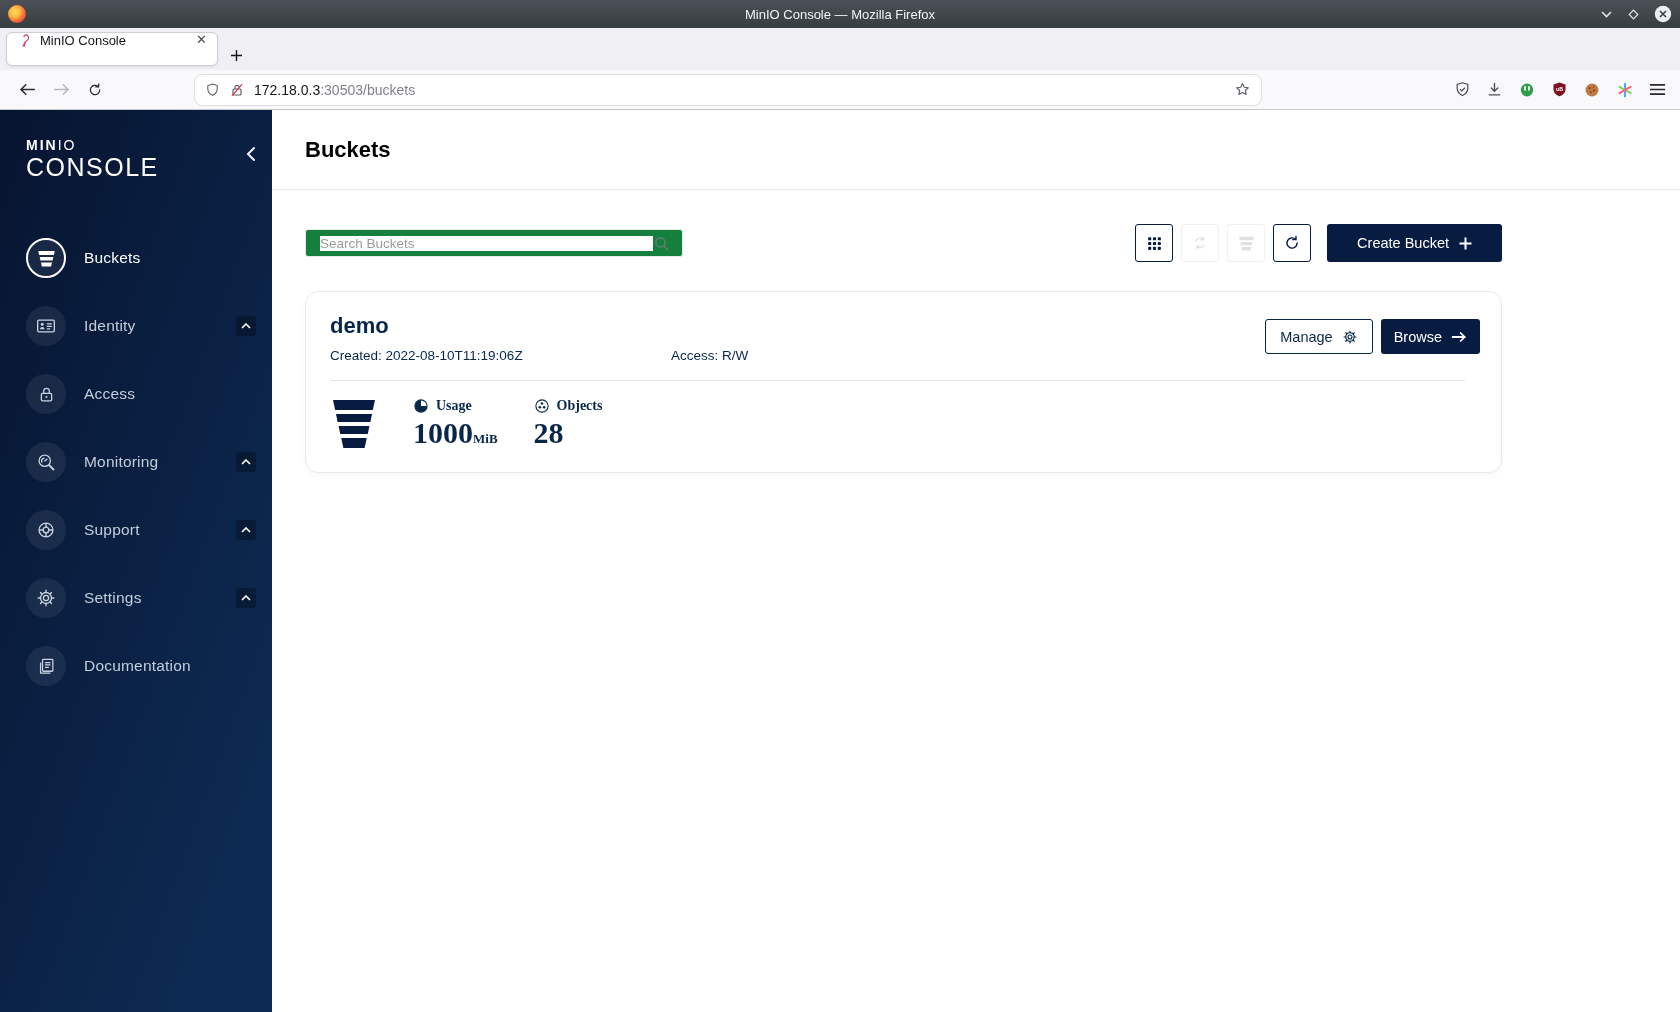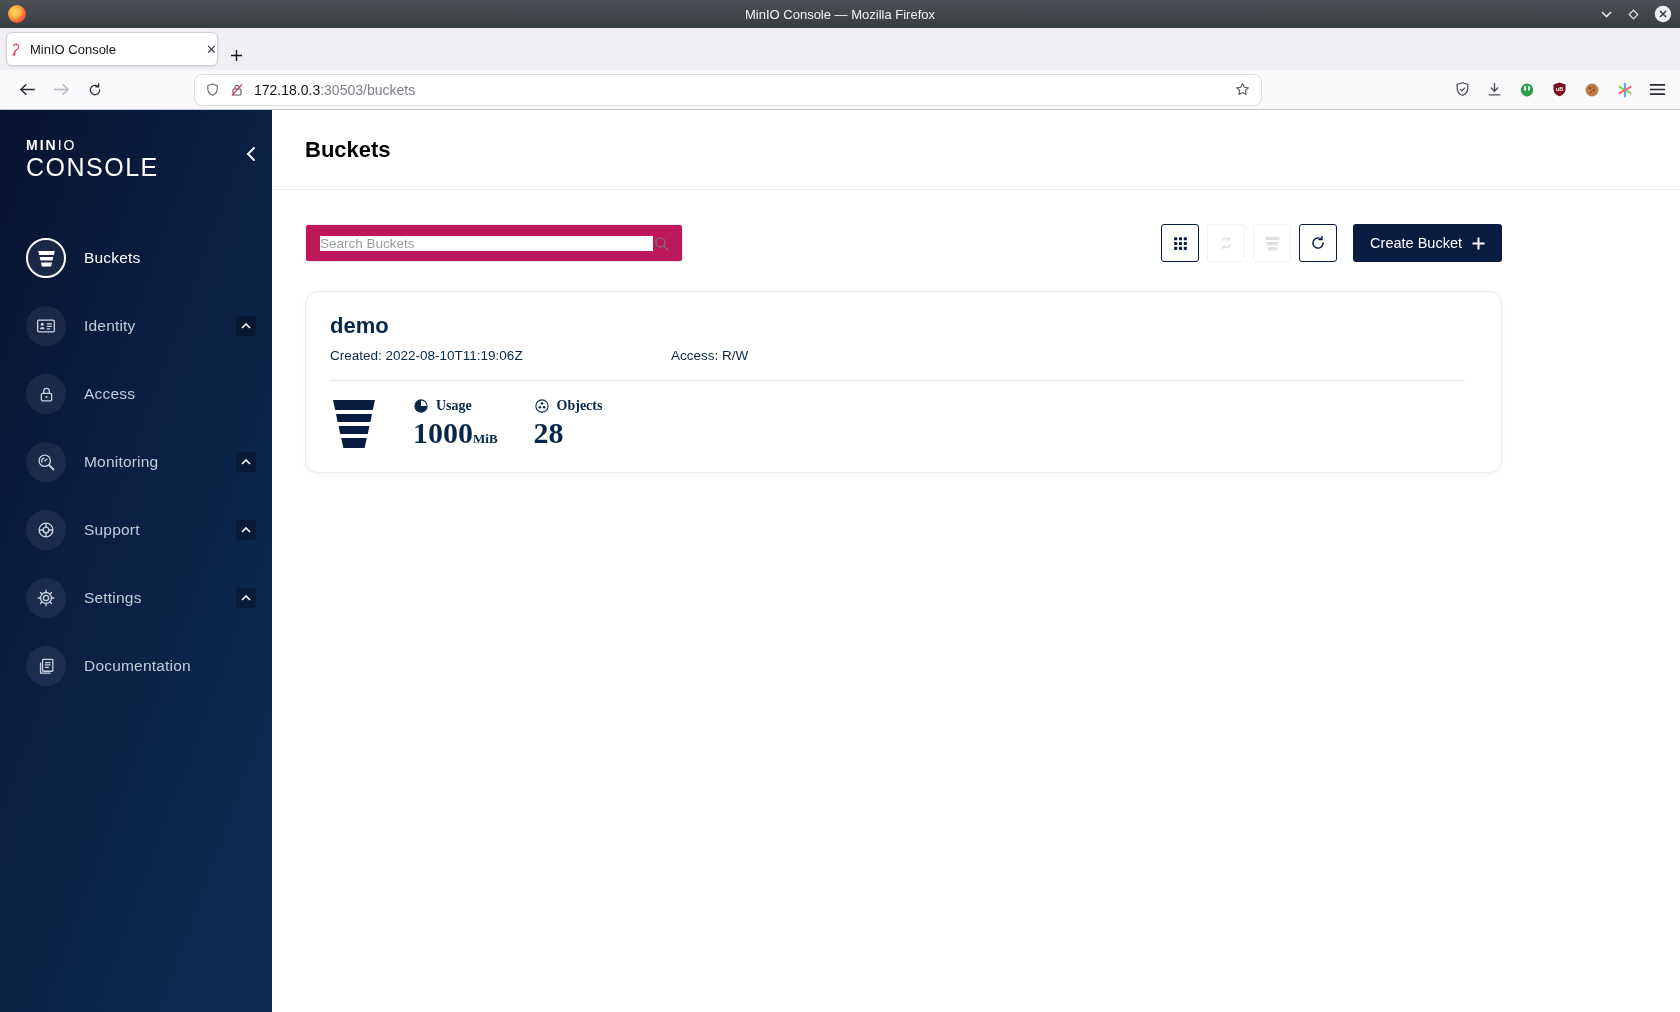--- a/index.html
+++ b/index.html
@@ -12,21 +12,21 @@
   .ff-logo { width:18px; height:18px; border-radius:50%;
     background:radial-gradient(circle at 38% 38%, #ffe066 0%, #ffb13b 35%, #f4543c 68%, #b5007f 100%); }
   .win-title { position:absolute; left:0; right:0; text-align:center;
     color:#f2f4f5; font-size:13px; pointer-events:none; }
   .win-controls { margin-left:auto; display:flex; align-items:center; gap:14px; z-index:2; }
   .win-controls svg { display:block; }
 
   .tabstrip { height:42px; background:#f0f0f4; display:flex; align-items:flex-end; padding:0 6px; }
   .tab { width:212px; height:34px; margin-bottom:4px; background:#fff;
     border:1px solid #cfcfd6; border-radius:6px; box-shadow:0 1px 2px rgba(0,0,0,.08);
-    display:flex; align-items:center; padding:0 0; gap:8px; }
+    display:flex; padding:0 10px; gap:8px; }
   .tab-label { font-size:13px; color:#15141a; flex:1; white-space:nowrap; overflow:hidden; }
   .tab-close { color:#4a4a52; font-size:13px; line-height:1; cursor:pointer; }
   .newtab-btn { margin:0 0 8px 12px; color:#15141a; }
 
   .navbar { height:40px; background:#f9f9fb; border-bottom:1px solid #c8c8cd;
     display:flex; align-items:center; padding:0 10px; }
   .nav-btn { width:34px; height:30px; display:grid; place-items:center; border-radius:4px; }
   .urlbar { margin-left:82px; width:1068px; height:32px; background:#fff;
     border:1px solid #ddd; border-radius:8px; display:flex; align-items:center;
     padding:0 10px; gap:9px; }
@@ -57,32 +57,32 @@
     background:rgba(0,0,0,.28); display:grid; place-items:center; }
   .logout-row { margin-top:auto; margin-bottom:30px; }
 
   .main { flex:1; background:#fff; display:flex; flex-direction:column; }
   .page-header { height:80px; border-bottom:1px solid #eaeaea; display:flex;
     align-items:center; padding-left:33px; flex:none; }
   .page-title { font-size:22px; font-weight:700; color:#000; }
 
   .inner { margin:0 178px 0 33px; }
   .toolbar-row { margin-top:34px; display:flex; align-items:center; }
-  .search-box { width:378px; height:38px; border:1px solid #eaeaea; border-radius:3px;
-    display:flex; align-items:center; padding:0 12px 0 14px; background:#be185d; }
+  .search-box { width:378px; height:28px; border:1px solid #eaeaea; border-radius:3px;
+    display:flex; align-items:center; padding:0 12px 0 14px; background:#15803d; }
   .search-box input { border:none; outline:none; flex:1; font-size:13.5px;
     font-family:"Liberation Sans", sans-serif; color:#333; }
   .search-box input::placeholder { color:#9c9c9c; }
   .tool-cluster { margin-left:auto; display:flex; align-items:center; gap:8px; }
   .icon-btn { width:38px; height:38px; border-radius:3px; background:#fff;
     display:grid; place-items:center; cursor:pointer; }
   .icon-btn.active { border:1px solid #081c42; color:#081c42; }
   .icon-btn.disabled { border:1px solid #f1f1f1; color:#e0e0e0; cursor:default; }
   .create-btn { height:38px; margin-left:8px; background:#081c42; color:#fff;
-    border:none; border-radius:3px; padding:0 17px; font-size:14.5px;
+    border:none; border-radius:3px; padding:0 30px; font-size:14.5px;
     font-family:"Liberation Sans", sans-serif; display:flex; align-items:center; gap:10px; cursor:pointer; }
 
   .bucket-card { position:relative; margin-top:29px; height:182px;
     border:1px solid #eaeaea; border-radius:13px; box-shadow:0 2px 4px rgba(0,0,0,.04);
     padding:21px 36px 0 24px; }
   .bucket-name { font-size:22px; font-weight:700; color:#07274a; }
   .bucket-meta { display:flex; margin-top:9px; font-size:13.5px; color:#07274a; }
   .meta-created { width:341px; }
   .card-actions { position:absolute; top:27px; right:21px; display:flex; gap:8px; }
   .manage-btn { height:35px; background:#fff; border:1px solid #07274a; border-radius:3px;
@@ -382,20 +382,37 @@
         </div>
       </div>
 
       <div class="bucket-card">
         <div class="bucket-name">demo</div>
         <div class="bucket-meta">
           <span class="meta-created">Created: 2022-08-10T11:19:06Z</span>
           <span>Access: R/W</span>
         </div>
 
+        <div class="card-actions">
+          <button class="manage-btn">
+            <span>Manage</span>
+            <svg width="16" height="16" viewBox="0 0 24 24" fill="none" stroke="currentColor" stroke-width="1.7" stroke-linecap="round">
+                <circle cx="12" cy="12" r="3"></circle>
+                <circle cx="12" cy="12" r="6.4"></circle>
+                <path d="M12 3v2.6M12 18.4V21M3 12h2.6M18.4 12H21M5.6 5.6l1.9 1.9M16.5 16.5l1.9 1.9M18.4 5.6l-1.9 1.9M7.5 16.5l-1.9 1.9"></path>
+              </svg>
+          </button>
+          <button class="browse-btn">
+            <span>Browse</span>
+            <svg width="16" height="14" viewBox="0 0 20 16" fill="none" stroke="#fff" stroke-width="2.2" stroke-linecap="round">
+                <path d="M2 8h15"></path>
+                <path d="M12 3l5 5-5 5"></path>
+              </svg>
+          </button>
+        </div>
 
         <hr class="card-divider">
 
         <div class="metrics">
           <svg class="big-bucket" width="46" height="52" viewBox="0 0 46 52" fill="currentColor">
               <path d="M2 2h42l-2.2 10H4.2z"></path>
               <path d="M5 16h36l-1.6 8H6.6z"></path>
               <path d="M7.6 28h30.8l-1.6 8H9.2z"></path>
               <path d="M10.2 40h25.6l-2.2 10H12.4z"></path>
             </svg>

